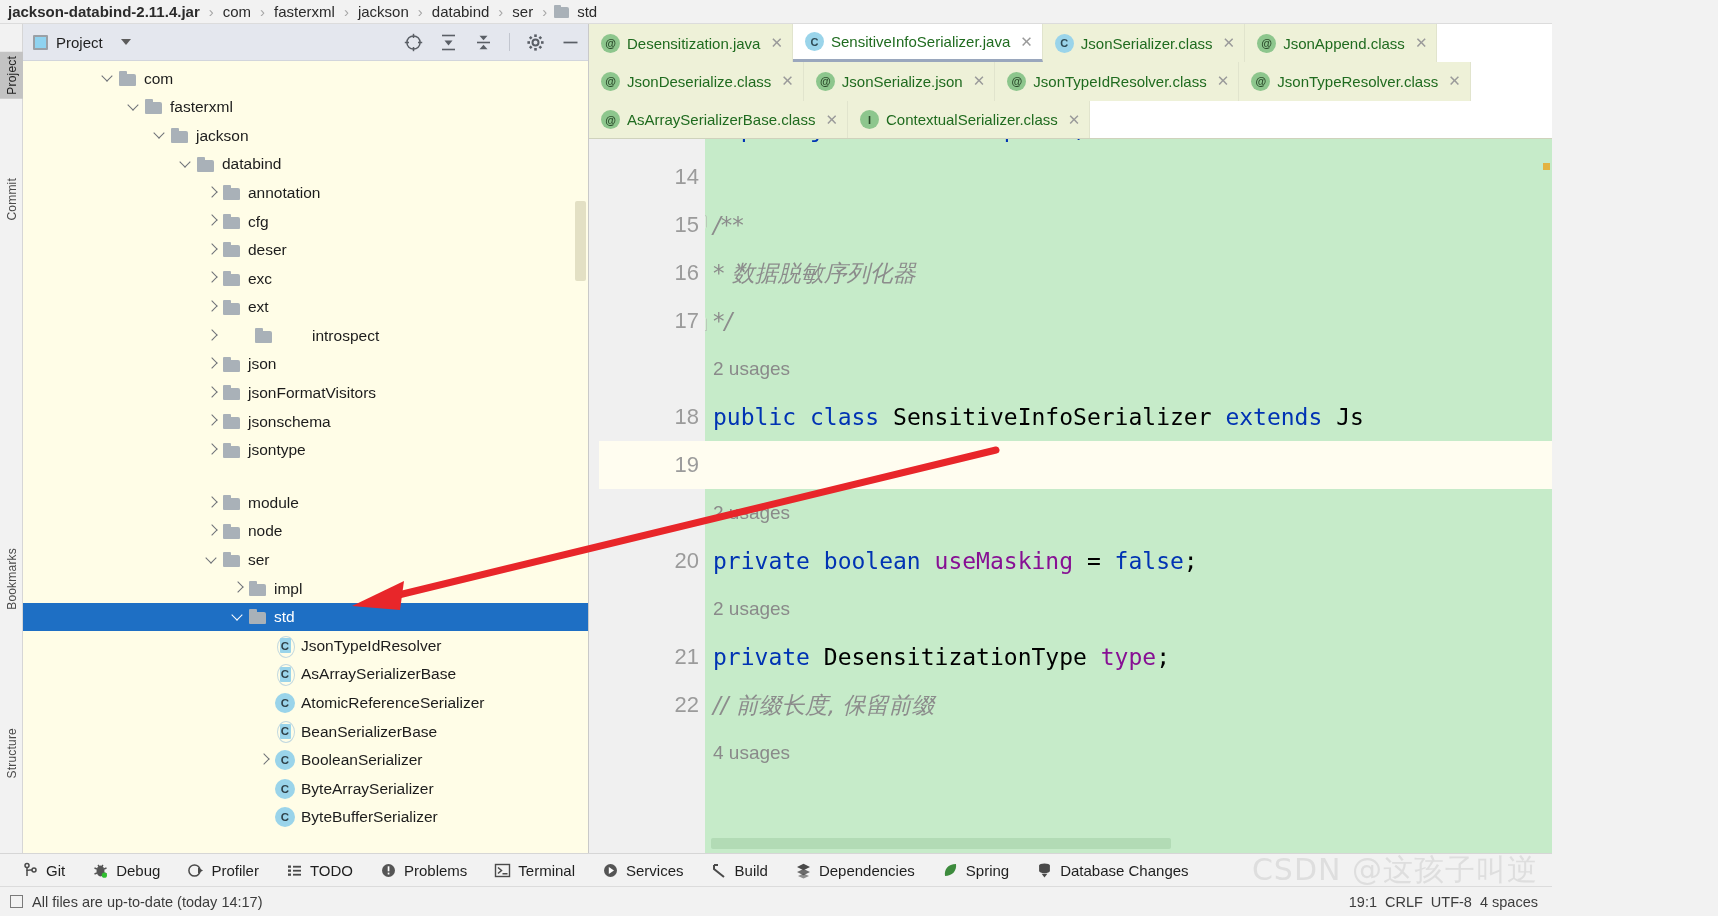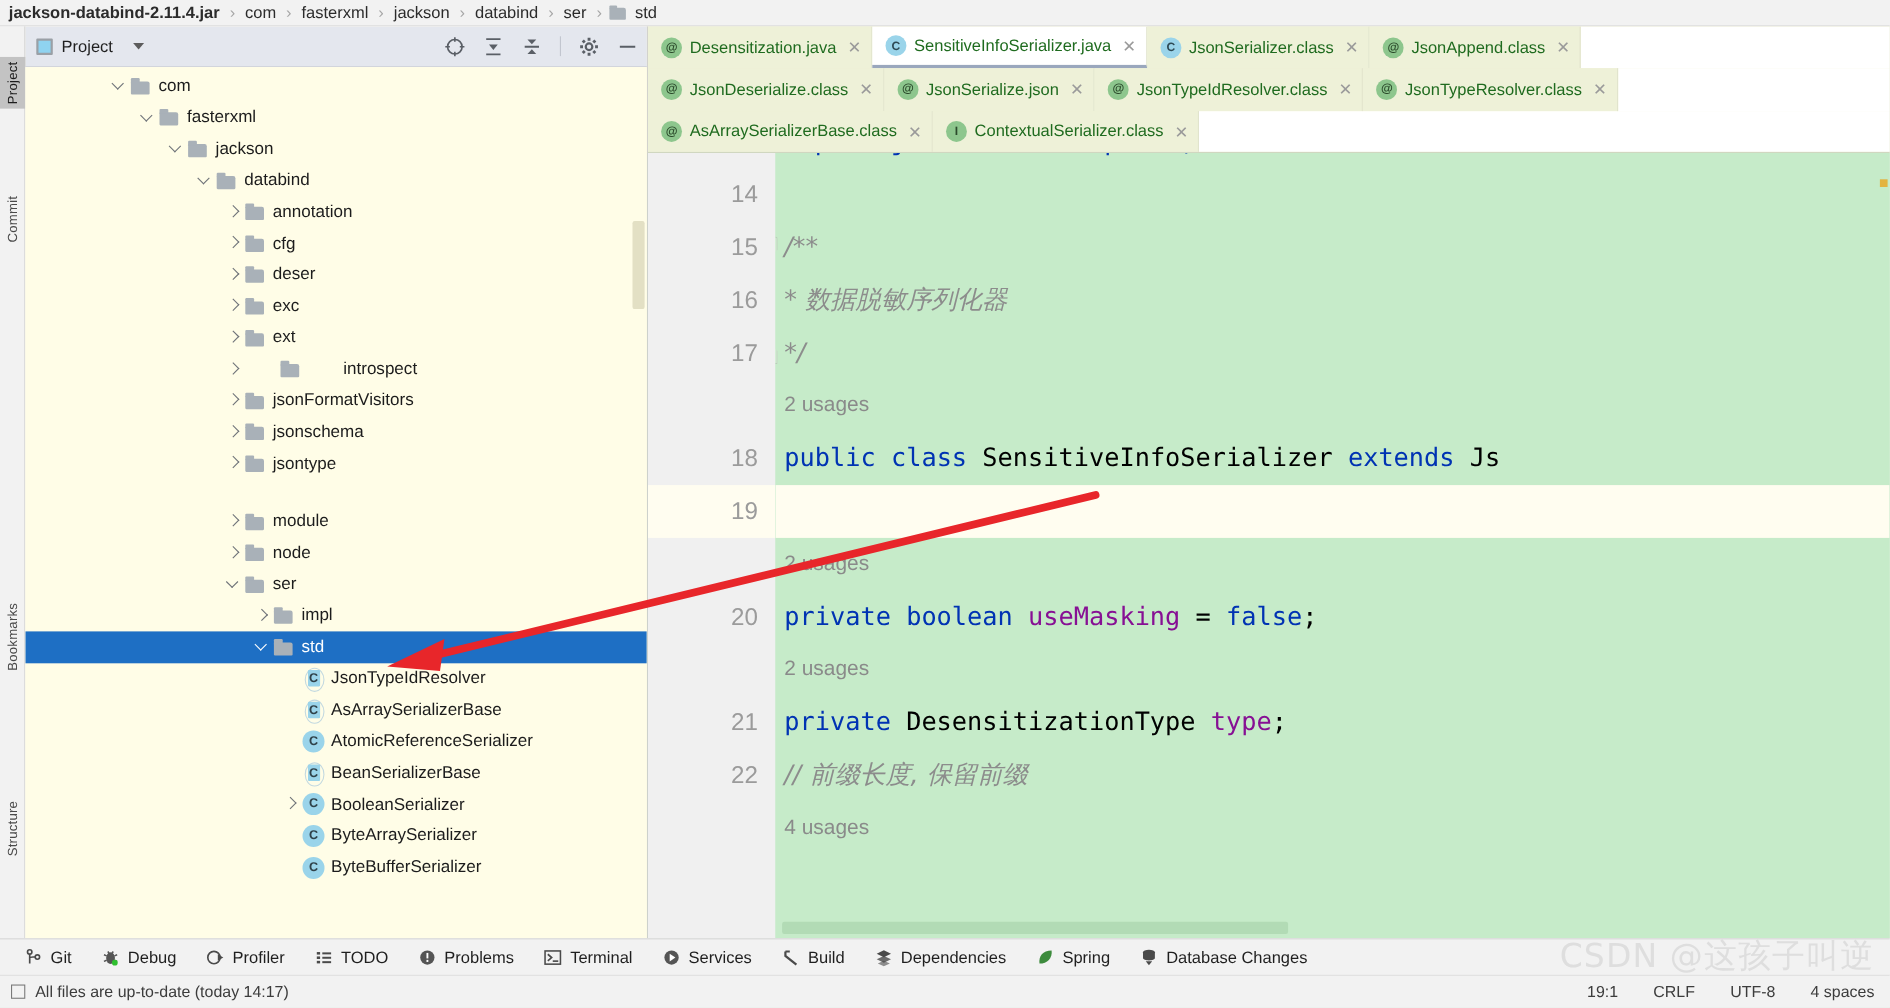--- a/index.html
+++ b/index.html
@@ -3,21 +3,21 @@
 <meta charset="utf-8">
 <style>
   * { box-sizing: border-box; margin: 0; padding: 0; }
   html, body {
     width: 1718px; height: 916px;
     font-family: "Liberation Sans", sans-serif;
     background: #f2f2f2;
     overflow: hidden;
     -webkit-font-smoothing: antialiased;
   }
-  .app { position: relative; width: 1718px; height: 916px; display: flex; flex-direction: column; }
+  .app { position: relative; width: 1552px; height: 916px; display: flex; flex-direction: column; }
 
   
   .navbar {
     height: 24px; flex: 0 0 24px;
     background: #f2f2f2;
     display: flex; align-items: center;
     padding-left: 6px;
     border-bottom: 1px solid #dcdcdc;
     font-size: 15px; color: #2b2b2b;
     white-space: nowrap;
@@ -159,21 +159,21 @@
   .tabs-filler { flex: 1 1 auto; background: #ffffff; }
 
   .editor {
     flex: 1 1 auto; position: relative; display: flex; min-height: 0;
     background: #c6ebc9; overflow: hidden;
     font-family: "DejaVu Sans Mono", monospace;
   }
   .gutter {
     flex: 0 0 116px; background: #f0f0f0; position: relative;
   }
-  .gutter-strip { position: absolute; left: 0; top: 0; width: 116px; }
+  .gutter-strip { position: absolute; left: 10px; top: 0; width: 116px; }
   .gline {
     height: 48px; display: flex; align-items: center; justify-content: flex-end;
     padding-right: 16px; font-size: 22px; color: #9b9b9b;
     font-family: "Liberation Sans", sans-serif;
   }
   .code {
     flex: 1 1 auto; position: relative; background: #c6ebc9;
     font-size: 23px; line-height: 48px; white-space: nowrap; overflow: hidden;
   }
   .cl { height: 48px; padding-left: 8px; }
@@ -230,21 +230,21 @@
 
   
   .statusbar {
     flex: 0 0 30px; height: 30px; background: #f2f2f2;
     border-top: 1px solid #dcdcdc;
     display: flex; align-items: center; padding: 0 14px 0 10px;
     font-size: 14.5px; color: #3c3c3c;
   }
   .sb-left { display: flex; align-items: center; gap: 9px; }
   .sb-box { width: 13px; height: 13px; border: 1.6px solid #7a7a7a; }
-  .sb-right { margin-left: auto; display: flex; align-items: center; gap: 32px; }
+  .sb-right { margin-left: auto; display: flex; align-items: center; gap: 8px; }
 </style>
 </head>
 <body>
 
 <div class="app">
 
   <div class="navbar" id="navbar">
       <span class="nav-crumb first">
         <span class="txt">jackson-databind-2.11.4.jar</span>
       </span>
@@ -395,20 +395,25 @@
             <span class="tlabel">ext</span>
           </div>
           <div class="trow" style="padding-left: 182px; gap: 32px;">
             <span class="arrow r"></span>
             <span class="fico"></span>
             <span class="tlabel">introspect</span>
           </div>
           <div class="trow" style="padding-left: 182px;">
             <span class="arrow r"></span>
             <span class="fico"></span>
+            <span class="tlabel">json</span>
+          </div>
+          <div class="trow" style="padding-left: 182px;">
+            <span class="arrow r"></span>
+            <span class="fico"></span>
             <span class="tlabel">jsonFormatVisitors</span>
           </div>
           <div class="trow" style="padding-left: 182px;">
             <span class="arrow r"></span>
             <span class="fico"></span>
             <span class="tlabel">jsonschema</span>
           </div>
           <div class="trow" style="padding-left: 182px;">
             <span class="arrow r"></span>
             <span class="fico"></span>

